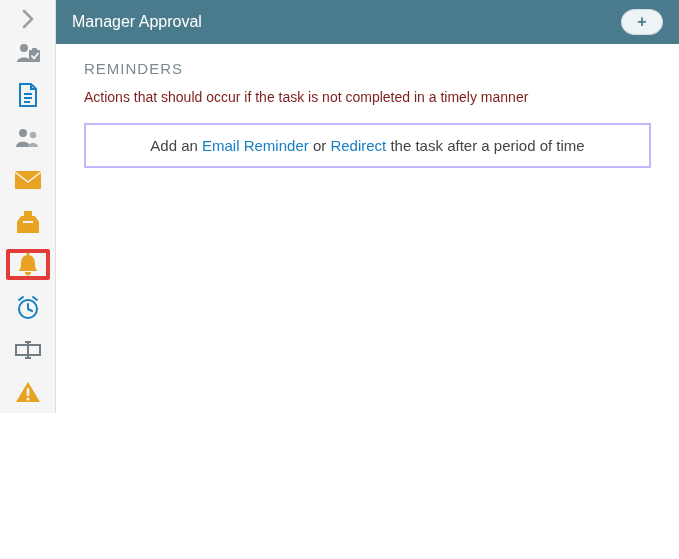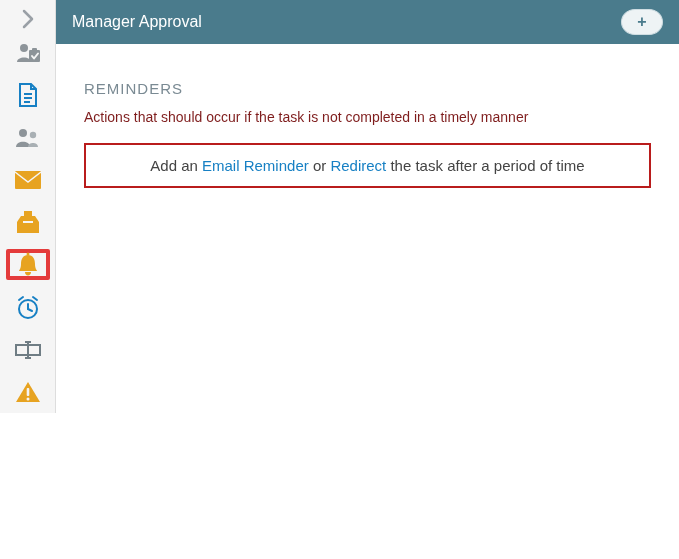--- a/index.html
+++ b/index.html
@@ -6,24 +6,24 @@
   body { font-family: "Segoe UI", Arial, sans-serif; background: #fff; width: 679px; height: 559px; overflow: hidden; }
   .app { display: flex; height: 413px; }
   .sidebar { width: 56px; background: #f5f5f5; border-right: 1px solid #ddd; display: flex; flex-direction: column; align-items: center; padding-top: 6px; }
   .sidebar-toggle { width: 44px; height: 38px; display:flex; align-items:center; justify-content:center; color:#9aa0a6; cursor:pointer; }
   .side-item { width: 44px; height: 44px; margin: 6px 0; display:flex; align-items:center; justify-content:center; border-radius:2px; cursor:pointer; position:relative; }
   .side-item.highlighted { box-shadow: 0 0 0 2px #e43b3b inset; border: 2px solid #e43b3b; }
   .main { flex:1; display:flex; flex-direction:column; }
   .header { background:#4a7b8c; height:44px; display:flex; align-items:center; padding:0 16px; color:#fff; font-size:16px; justify-content:space-between; }
   .header-title { font-weight:400; }
   .header-add { width:42px; height:26px; background:#eef3f5; border-radius:14px / 13px; display:flex; align-items:center; justify-content:center; color:#4a7b8c; font-weight:bold; cursor:pointer; border:1px solid #cfdde2; }
-  .content { padding: 36px 28px; }
+  .content { padding: 16px 28px; }
   .section-title { color:#7a8a93; font-size:15px; letter-spacing:1px; margin-bottom:12px; }
   .section-desc { color:#7f1d1d; font-size:14px; margin-bottom:18px; }
-  .action-box { border:2px solid #b91c1c; padding:12px 10px; text-align:center; color:#444; font-size:15px; }
+  .action-box { border:2px solid #c4b5fd; padding:12px 10px; text-align:center; color:#444; font-size:15px; }
   .action-box a { color:#1780c4; text-decoration:none; cursor:pointer; }
   svg { display:block; }
 </style>
 </head>
 <body>
 
 <div class="app">
   <div class="sidebar">
     <div class="sidebar-toggle">
       <svg width="14" height="20" viewBox="0 0 14 20">

